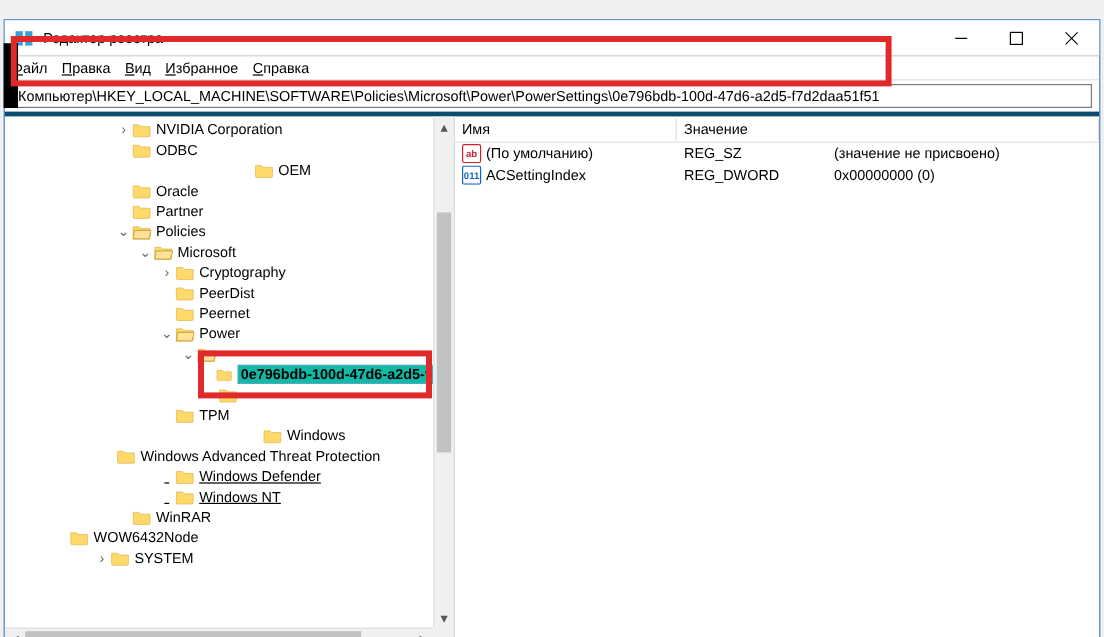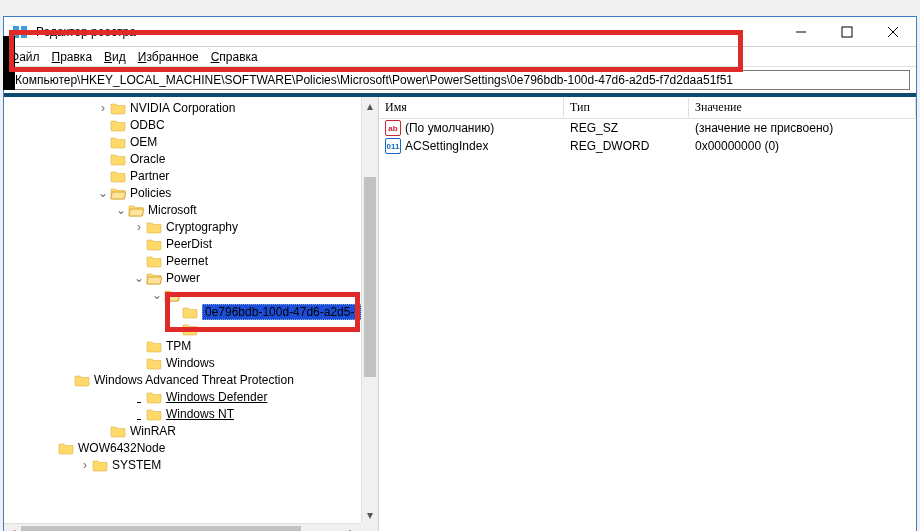--- a/index.html
+++ b/index.html
@@ -21,34 +21,34 @@
 .addressbar-row { padding: 3px 6px; border-bottom: 4px solid #0c4a6e; }
 .addressbar { width: 100%; border: 1px solid #7a7a7a; padding: 2px 4px; font-size: 12px; height: 20px; background: #fff; }
 
 .body { flex: 1; display: flex; min-height: 0; }
 .tree-pane { width: 375px; border-right: 1px solid #d0d0d0; overflow: hidden; position: relative; padding-top: 2px; }
 .tree-viewport { position: absolute; top: 2px; left: 0; right: 17px; bottom: 17px; overflow: hidden; }
 .tree { position: relative; }
 
 .list-pane { flex: 1; display: flex; flex-direction: column; overflow: hidden; }
 .list-header { display: flex; border-bottom: 1px solid #e0e0e0; height: 22px; align-items: center; }
-.list-header .col { padding: 2px 6px; border-right: 1px solid #e0e0e0; overflow: hidden; white-space: nowrap; font-family: Liberation Serif, serif; }
+.list-header .col { padding: 2px 6px; border-right: 1px solid #e0e0e0; overflow: hidden; white-space: nowrap; }
 .list-body { flex: 1; overflow: auto; }
 .list-row { display: flex; height: 18px; align-items: center; }
 .list-row .cell { padding: 0 6px; overflow: hidden; white-space: nowrap; display: flex; align-items: center; gap: 4px; }
 .col-name { width: 185px; }
 .col-type { width: 125px; }
 .col-data { flex: 1; }
 
 .tree-node { display: flex; align-items: center; height: 17px; white-space: nowrap; cursor: pointer; position: relative; }
 .tree-node .toggle { width: 14px; display: inline-flex; justify-content: center; color: #6d6d6d; font-size: 12px; }
 .tree-node .toggle.empty { color: transparent; }
 .tree-node .folder-icon { width: 16px; height: 14px; margin-right: 4px; }
 .tree-node .label { }
-.tree-node.selected .label { background: #1d4ed8; border: 1px dotted #7aa7d8; padding: 0 2px; margin: -1px 0; }
+.tree-node.selected .label { background: #14b8a6; border: 1px dotted #7aa7d8; padding: 0 2px; margin: -1px 0; font-weight: bold; }
 
 .folder-svg { fill: #ffd96a; stroke: #d6a93a; stroke-width: 0.5; }
 .folder-open-svg { fill: #ffe39a; stroke: #d6a93a; }
 
 .red-box { position: absolute; border: 5px solid #e02a2a; pointer-events: none; z-index: 50; }
 .black-box { position: absolute; background: #000; pointer-events: none; z-index: 49; }
 
 .vscroll { position: absolute; right: 0; top: 0; bottom: 17px; width: 17px; background: #f0f0f0; border-left: 1px solid #e0e0e0; }
 .vscroll .thumb { position: absolute; left: 2px; right: 2px; background: #c2c2c2; border-radius: 0; }
 .vscroll .arrow { position: absolute; left: 0; right: 0; height: 17px; display: flex; align-items: center; justify-content: center; color: #555; }
@@ -118,21 +118,21 @@
               </svg>
               <span class="label">NVIDIA Corporation</span>
             </div>
             <div class="tree-node" style="padding-left: 92px;">
               <span class="toggle empty">·</span>
               <svg class="folder-icon" viewBox="0 0 16 14">
                 <path class="folder-svg" d="M1 3 h5 l1.5 1.5 H15 V12 a1 1 0 0 1 -1 1 H2 a1 1 0 0 1 -1 -1 Z"></path>
               </svg>
               <span class="label">ODBC</span>
             </div>
-            <div class="tree-node" style="padding-left: 92px;">
+            <div class="tree-node" style="padding-left: 92px; justify-content: center;">
               <span class="toggle empty">·</span>
               <svg class="folder-icon" viewBox="0 0 16 14">
                 <path class="folder-svg" d="M1 3 h5 l1.5 1.5 H15 V12 a1 1 0 0 1 -1 1 H2 a1 1 0 0 1 -1 -1 Z"></path>
               </svg>
               <span class="label">OEM</span>
             </div>
             <div class="tree-node" style="padding-left: 92px;">
               <span class="toggle empty">·</span>
               <svg class="folder-icon" viewBox="0 0 16 14">
                 <path class="folder-svg" d="M1 3 h5 l1.5 1.5 H15 V12 a1 1 0 0 1 -1 1 H2 a1 1 0 0 1 -1 -1 Z"></path>
@@ -211,28 +211,28 @@
                 <path class="folder-svg" d="M1 3 h5 l1.5 1.5 H15 V12 a1 1 0 0 1 -1 1 H2 a1 1 0 0 1 -1 -1 Z"></path>
               </svg>
             </div>
             <div class="tree-node" style="padding-left: 128px;">
               <span class="toggle empty">·</span>
               <svg class="folder-icon" viewBox="0 0 16 14">
                 <path class="folder-svg" d="M1 3 h5 l1.5 1.5 H15 V12 a1 1 0 0 1 -1 1 H2 a1 1 0 0 1 -1 -1 Z"></path>
               </svg>
               <span class="label">TPM</span>
             </div>
-            <div class="tree-node" style="padding-left: 128px;">
+            <div class="tree-node" style="padding-left: 128px; justify-content: center;">
               <span class="toggle empty">·</span>
               <svg class="folder-icon" viewBox="0 0 16 14">
                 <path class="folder-svg" d="M1 3 h5 l1.5 1.5 H15 V12 a1 1 0 0 1 -1 1 H2 a1 1 0 0 1 -1 -1 Z"></path>
               </svg>
               <span class="label">Windows</span>
             </div>
-            <div class="tree-node" style="padding-left: 56px;">
+            <div class="tree-node" style="padding-left: 79px;">
               <span class="toggle empty">·</span>
               <svg class="folder-icon" viewBox="0 0 16 14">
                 <path class="folder-svg" d="M1 3 h5 l1.5 1.5 H15 V12 a1 1 0 0 1 -1 1 H2 a1 1 0 0 1 -1 -1 Z"></path>
               </svg>
               <span class="label">Windows Advanced Threat Protection</span>
             </div>
             <div class="tree-node" style="padding-left: 128px; text-decoration: underline;">
               <span class="toggle empty">·</span>
               <svg class="folder-icon" viewBox="0 0 16 14">
                 <path class="folder-svg" d="M1 3 h5 l1.5 1.5 H15 V12 a1 1 0 0 1 -1 1 H2 a1 1 0 0 1 -1 -1 Z"></path>
@@ -278,21 +278,20 @@
         <div class="arrow" style="left:0">◂</div>
         <div class="thumb" style="left:17px;width:280px"></div>
         <div class="arrow" style="right:0">▸</div>
       </div>
       <div class="scroll-corner"></div>
     </div>
 
     <div class="list-pane">
       <div class="list-header">
         <div class="col col-name">Имя</div>
-        <div class="col col-type">Тип</div>
         <div class="col col-data">Значение</div>
       </div>
       <div class="list-body" id="list-body">
           <div class="list-row">
             <div class="cell col-name">
               <span class="reg-sz-icon">ab</span>
               <span>(По умолчанию)</span>
             </div>
             <div class="cell col-type">REG_SZ</div>
             <div class="cell col-data">(значение не присвоено)</div>

